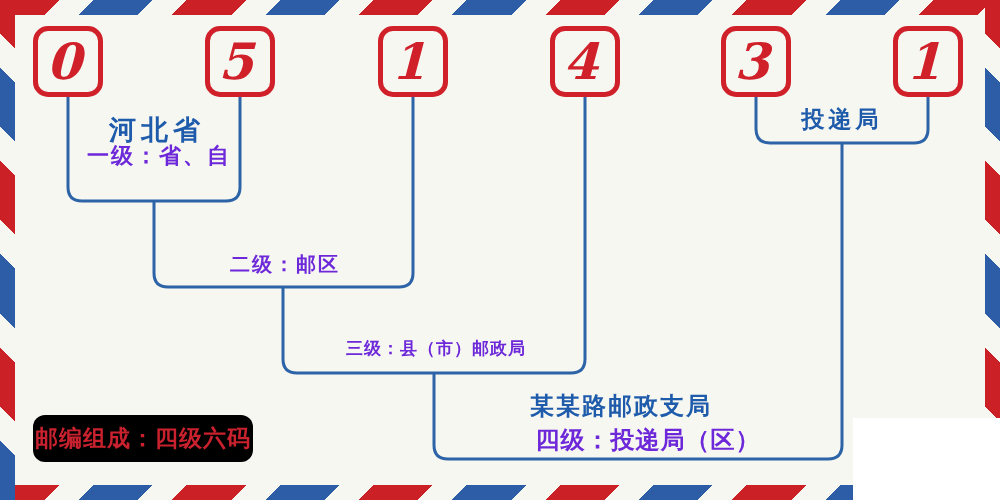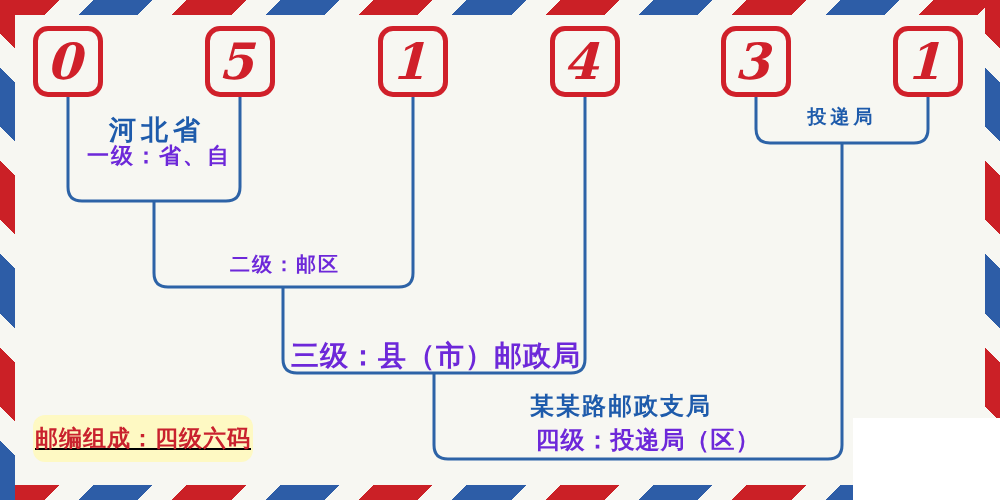--- a/index.html
+++ b/index.html
@@ -41,30 +41,30 @@
   .connectors path{fill:none;stroke:#2d63a7;stroke-width:3px;}
 
   
   .lbl{position:absolute;transform:translateX(-50%);white-space:nowrap;z-index:4;text-align:center;}
   .name{color:#1e5bab;font-weight:bold;font-family:"Liberation Serif", serif;}
   .desc{color:#6d28d9;font-weight:bold;}
   .lv1-name{left:157px;top:112px;font-size:27px;letter-spacing:5px;}
   .lv1-desc{left:159px;top:144px;font-size:22px;line-height:23px;letter-spacing:2px;}
   .lv2-desc{left:285px;top:251px;font-size:20px;letter-spacing:2px;}
   .lv3-name{left:435px;top:304px;font-size:27px;letter-spacing:5px;}
-  .lv3-desc{left:436px;top:337px;font-size:28px;letter-spacing:1px;}
+  .lv3-desc{left:436px;top:337px;font-size:17px;letter-spacing:1px;}
   .lv4-name{left:621px;top:390px;font-size:24px;letter-spacing:2px;}
   .lv4-desc{left:648px;top:424px;font-size:24px;letter-spacing:1px;}
-  .delivery{left:842px;top:104px;font-size:19px;letter-spacing:4px;}
+  .delivery{left:842px;top:104px;font-size:23px;letter-spacing:4px;}
 
   
   .badge{
     position:absolute;left:33px;top:415px;width:220px;height:47px;z-index:4;
-    background:#fef9c3;border-radius:12px;
-    display:flex;align-items:center;justify-content:center;text-decoration:underline;
+    background:#000000;border-radius:12px;
+    display:flex;align-items:center;justify-content:center;
   }
   .badge span{color:#c9222e;font-weight:bold;font-size:23px;letter-spacing:1px;font-family:"Liberation Serif", serif;}
 </style>
 </head>
 <body>
 
 <div class="stage">
 
   <div class="edge edge-h edge-top"></div>
   <div class="edge edge-h edge-bottom"></div>

